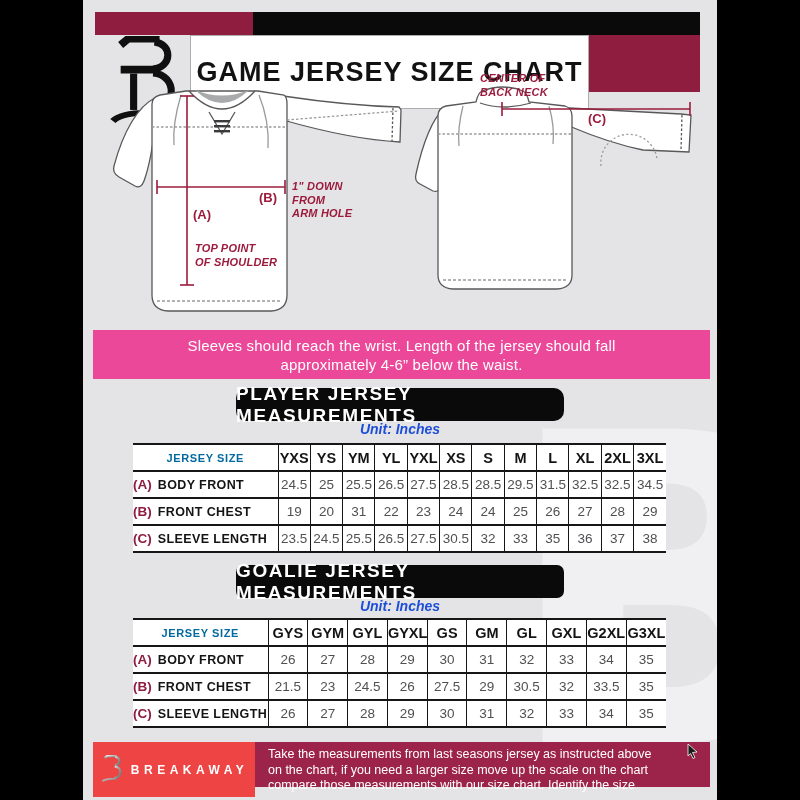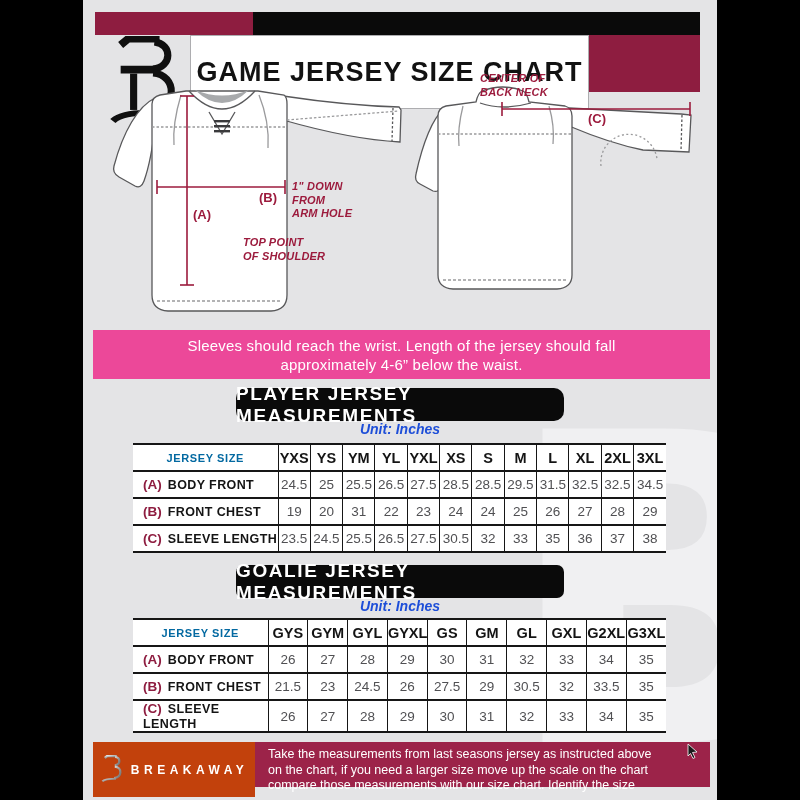--- a/index.html
+++ b/index.html
@@ -23,21 +23,21 @@
   
   .diagram { left: 0; top: 70px; width: 634px; height: 258px; }
   .diagram svg { position: absolute; left: 0; top: 0; }
   .anno { position: absolute; color: #9c1b3d; font-style: italic; font-weight: 700; font-size: 11px; line-height: 13.5px; letter-spacing: .2px; }
   .anno-tag { position: absolute; color: #9c1b3d; font-weight: 800; font-style: normal; font-size: 13px; }
   .anno-c-note { left: 397px; top: 2px; width: 110px; }
   .anno-tag-c  { left: 505px; top: 41px; }
   .anno-tag-b  { left: 176px; top: 120px; }
   .anno-b-note { left: 209px; top: 110px; }
   .anno-tag-a  { left: 110px; top: 137px; }
-  .anno-a-note { left: 112px; top: 166px; margin-left: 48px; }
+  .anno-a-note { left: 112px; top: 172px; }
 
   
   .banner { left: 10px; top: 330px; width: 617px; height: 49px; background: #ec4899; color: #fff;
             display: flex; flex-direction: column; align-items: center; justify-content: center; gap: 2px; }
   .banner div { font-size: 15px; font-weight: 500; letter-spacing: .2px; }
 
   
   .section-pill { left: 153px; width: 328px; height: 33px; background: #0a0a0a; border-radius: 7px;
                   display: flex; align-items: center; justify-content: center; }
   .section-pill span { color: #fff; font-size: 19px; font-weight: 800; letter-spacing: 1.6px; }
@@ -52,28 +52,28 @@
   .wrap-player { top: 443px; }
   .wrap-goalie { top: 618px; }
   table.meas { border-collapse: collapse; table-layout: fixed; width: 100%; }
   table.meas tr { border-top: 2.5px solid #161616; }
   table.meas tbody tr:last-child { border-bottom: 2.5px solid #161616; }
   table.meas th, table.meas td { border-left: 1.5px solid #161616; background: #fff; height: 27px; text-align: center; vertical-align: middle; padding: 0; }
   table.meas th:first-child, table.meas td:first-child { border-left: none; }
   table.meas th { font-size: 14.5px; font-weight: 700; color: #141414; }
   table.meas th.size-col { font-size: 11px; font-weight: 600; letter-spacing: .6px; color: #0369a1; }
   table.meas td { font-size: 13.5px; font-weight: 500; color: #505053; }
-  table.meas td.row-label { text-align: left; padding-left: 10px; }
+  table.meas td.row-label { text-align: left; }
   table.meas td.row-label .pfx { color: #8e1d40; font-weight: 800; font-size: 13.5px; margin-right: 6px; }
   table.meas td.row-label .lbl { color: #141414; font-weight: 600; font-size: 12.5px; letter-spacing: .4px; }
   #player-table .size-col { width: 145px; }
   #goalie-table .size-col { width: 135px; }
 
   
-  .footer-logo-box { left: 10px; top: 742px; width: 162px; height: 55px; background: #c2410c;
+  .footer-logo-box { left: 10px; top: 742px; width: 162px; height: 55px; background: #ef4444;
                      display: flex; align-items: center; justify-content: center; gap: 7px; }
   .footer-brand { color: #fff; font-size: 12px; font-weight: 700; letter-spacing: 4.5px; }
   .footer-note { left: 172px; top: 742px; width: 455px; height: 45px; background: #9c2349; color: #fff;
                  padding: 5px 0 0 13px; }
   .footer-note div { font-size: 12.5px; font-weight: 500; line-height: 15.5px; white-space: nowrap; }
 
   .cursor { left: 603px; top: 743px; width: 14px; height: 16px; }
 </style>
 </head>
 <body>

